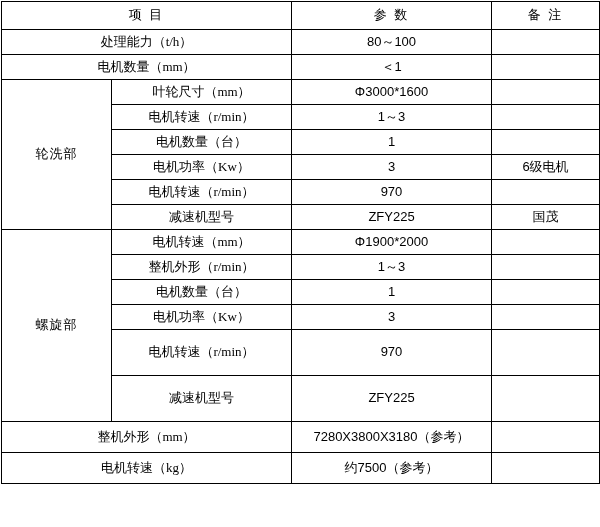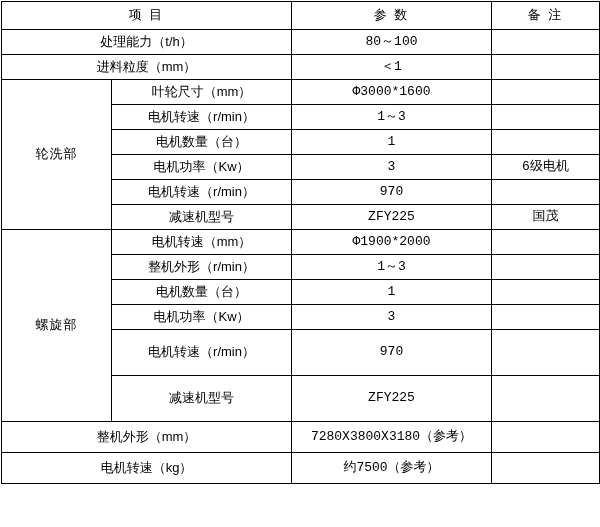--- a/index.html
+++ b/index.html
@@ -38,24 +38,24 @@
   .r-main {
     height: 25px;
   }
   .grp {
     font-size: 15px;
     letter-spacing: 1px;
   }
   .lbl {
     font-size: 14px;
     letter-spacing: 0px;
+    font-family: Liberation Serif, serif;
   }
   .val {
     font-size: 14px;
-    font-family: Liberation Mono, monospace;
   }
   .tall {
     height: 46px;
   }
   .bottom-row td {
     height: 30px;
     font-size: 14px;
   }
   .empty {
     font-size: 13px;
@@ -78,21 +78,21 @@
       <td>备 注</td>
     </tr>
 
     <tr class="r-main">
       <td colspan="2" class="lbl">处理能力（t/h）</td>
       <td class="val">80～100</td>
       <td class="empty"></td>
     </tr>
 
     <tr class="r-main">
-      <td colspan="2" class="lbl">进料粒度（mm）</td>
+      <td colspan="2" class="lbl">电机数量（mm）</td>
       <td class="val">＜1</td>
       <td class="empty"></td>
     </tr>
 
     <tr class="r-main">
       <td rowspan="6" class="grp">轮洗部</td>
       <td class="lbl">叶轮尺寸（mm）</td>
       <td class="val">Φ3000*1600</td>
       <td class="empty"></td>
     </tr>

